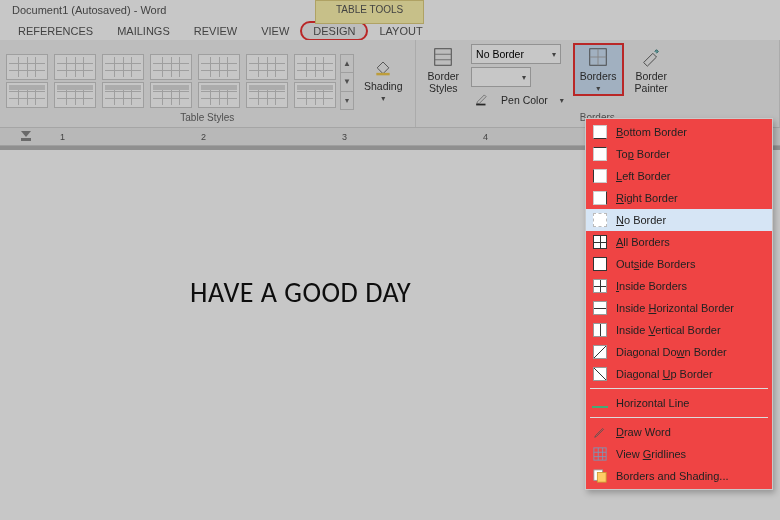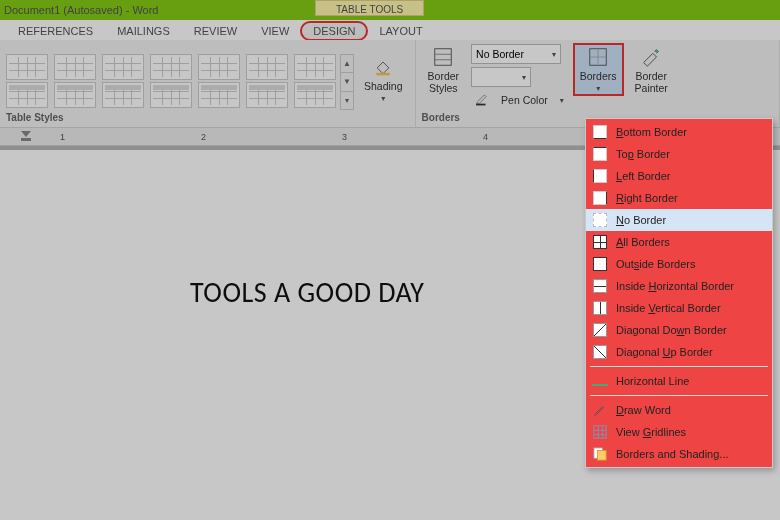--- a/index.html
+++ b/index.html
@@ -1,31 +1,31 @@
 <!DOCTYPE html>
 <html><head>
 <meta charset="utf-8">
 <style>
   * { box-sizing: border-box; font-family: 'Segoe UI', Tahoma, sans-serif; }
   body { margin: 0; width: 780px; height: 520px; background: #b8b8b8; overflow: hidden; position: relative; }
 
   .dim { position: absolute; inset: 0; background: rgba(0,0,0,0.22); pointer-events: none; z-index: 5; }
 
-  .titlebar { height: 20px; background: #84cc16; font-size: 11px; color: #555; padding-left: 4px; display: flex; align-items: center; position: relative; z-index: 1; }
-
-  .contextual { position: absolute; left: 315px; top: 0; height: 16px; background: #fff6b0; color: #555; font-size: 10px; padding: 3px 20px 0; border: 1px solid #e0d080; z-index: 2; }
+  .titlebar { height: 20px; background: #ffffff; font-size: 11px; color: #555; padding-left: 12px; display: flex; align-items: center; position: relative; z-index: 1; }
+
+  .contextual { position: absolute; left: 315px; top: 0; height: 24px; background: #fff6b0; color: #555; font-size: 10px; padding: 3px 20px 0; border: 1px solid #e0d080; z-index: 2; }
 
   .tabstrip { height: 20px; background: #fff; display: flex; align-items: flex-end; font-size: 11px; color: #555; padding-left: 6px; position: relative; z-index: 1; }
   .tab { padding: 3px 12px; cursor: pointer; }
   .tab.active { background: #f3f3f3; border-radius: 9px; }
   .tab.hl { outline: 2px solid #e33; outline-offset: -1px; }
 
   .ribbon { height: 88px; background: #f3f3f3; border-bottom: 1px solid #d4d4d4; display: flex; position: relative; z-index: 1; }
   .rgroup { border-right: 1px solid #dcdcdc; display: flex; flex-direction: column; justify-content: flex-end; padding: 4px 6px 0; }
-  .rlabel { font-size: 10px; color: #666; padding: 2px 0 4px; font-weight: bold; }
+  .rlabel { font-size: 10px; color: #666; text-align: center; padding: 2px 0 4px; }
 
   .styles-row { display: flex; gap: 6px; margin-bottom: 2px; }
   .tswatch { width: 42px; height: 26px; background: #fff; border: 1px solid #ccc; position: relative; }
   .tswatch::before { content:""; position:absolute; inset:2px; background:
      linear-gradient(#ccc,#ccc) 0 33%/100% 1px no-repeat,
      linear-gradient(#ccc,#ccc) 0 66%/100% 1px no-repeat,
      linear-gradient(#ccc,#ccc) 25% 0/1px 100% no-repeat,
      linear-gradient(#ccc,#ccc) 50% 0/1px 100% no-repeat,
      linear-gradient(#ccc,#ccc) 75% 0/1px 100% no-repeat; }
   .tswatch.dark::after { content:""; position:absolute; inset:2px; top:2px; height:5px; background:#ddd; }
@@ -199,21 +199,21 @@
     <span>1</span>
     <span>2</span>
     <span>3</span>
     <span>4</span>
     <span>5</span>
     <span>6</span>
   </div>
 </div>
 
 <div class="page">
-  <div class="doc-text">TOOLS A GOOD DAY</div>
+  <div class="doc-text">HAVE A GOOD DAY</div>
 </div>
 
 <div class="dim"></div>
 
 <div class="menu">
   <div id="menu-items">
       <div class="mi">
         <span class="mic">
           <span class="bic b-bottom"></span>
         </span>
@@ -247,20 +247,26 @@
         <span class="mic">
           <span class="bic b-all"></span>
         </span>
         <span><span class="ul">A</span>ll Borders</span>
       </div>
       <div class="mi">
         <span class="mic">
           <span class="bic b-out"></span>
         </span>
         <span>Out<span class="ul">s</span>ide Borders</span>
+      </div>
+      <div class="mi">
+        <span class="mic">
+          <span class="bic b-in"></span>
+        </span>
+        <span><span class="ul">I</span>nside Borders</span>
       </div>
       <div class="mi">
         <span class="mic">
           <span class="bic b-ih"></span>
         </span>
         <span>Inside <span class="ul">H</span>orizontal Border</span>
       </div>
       <div class="mi">
         <span class="mic">
           <span class="bic b-iv"></span>

